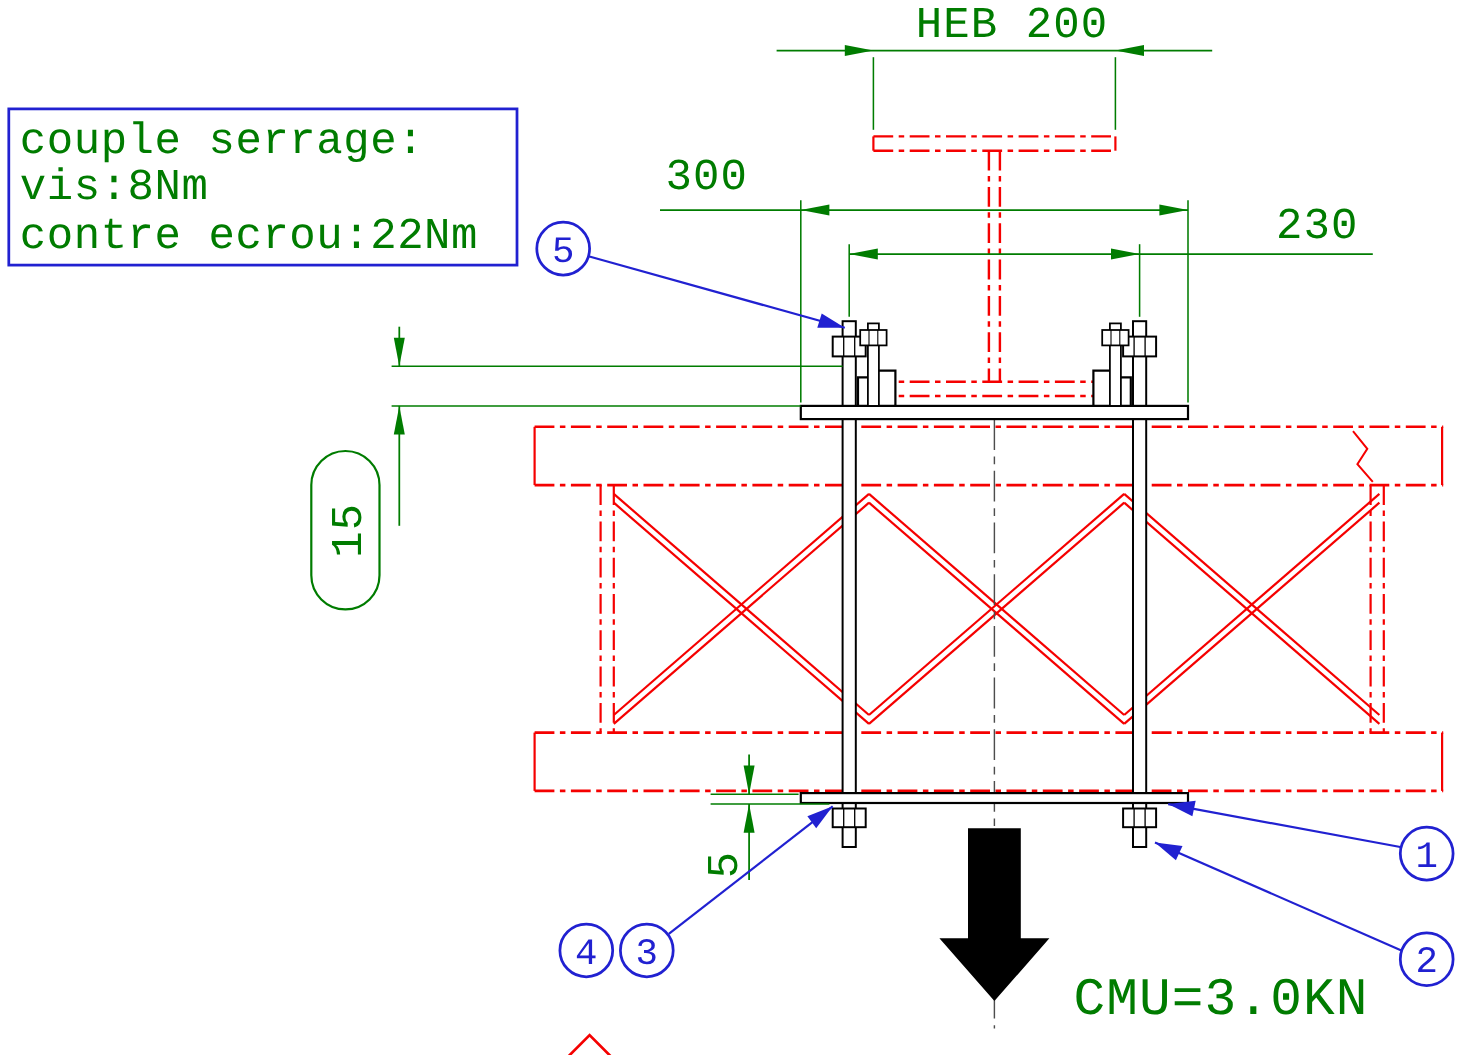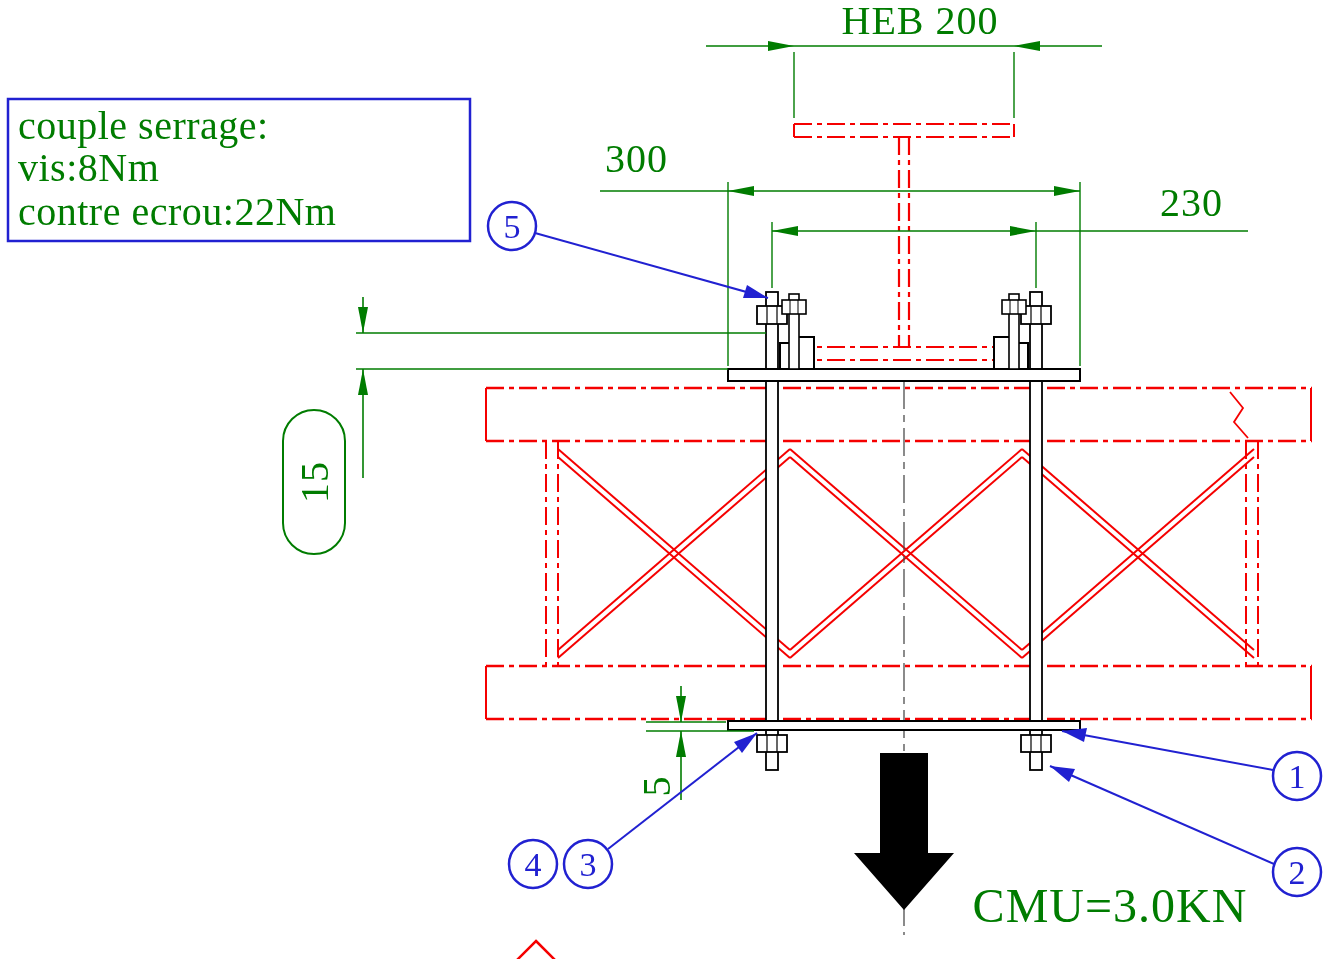--- a/index.html
+++ b/index.html
@@ -4,21 +4,21 @@
 <style>
   :root{
     --dimension-green:#007c00;
     --reference-red:#f50000;
     --callout-blue:#2121d1;
     --detail-black:#000000;
     --centerline-gray:#4d4d4d;
   }
   html,body{margin:0;padding:0;background:#ffffff;}
   .canvas{position:relative;width:1329px;height:959px;background:#fff;overflow:hidden;
-          font-family:Liberation Serif, serif;}
+          font-family:Liberation Mono, monospace;}
   svg{position:absolute;left:0;top:0;}
   .stroke-red{stroke:var(--reference-red);fill:none;}
   .dashdot{stroke-dasharray:18 5 5 5;}
   .stroke-green{stroke:var(--dimension-green);fill:none;}
   .fill-green{fill:var(--dimension-green);stroke:none;}
   .stroke-blue{stroke:var(--callout-blue);fill:none;}
   .fill-blue{fill:var(--callout-blue);stroke:none;}
   .stroke-black{stroke:var(--detail-black);}
   .white-fill{fill:#ffffff;}
   .no-fill{fill:none;}

